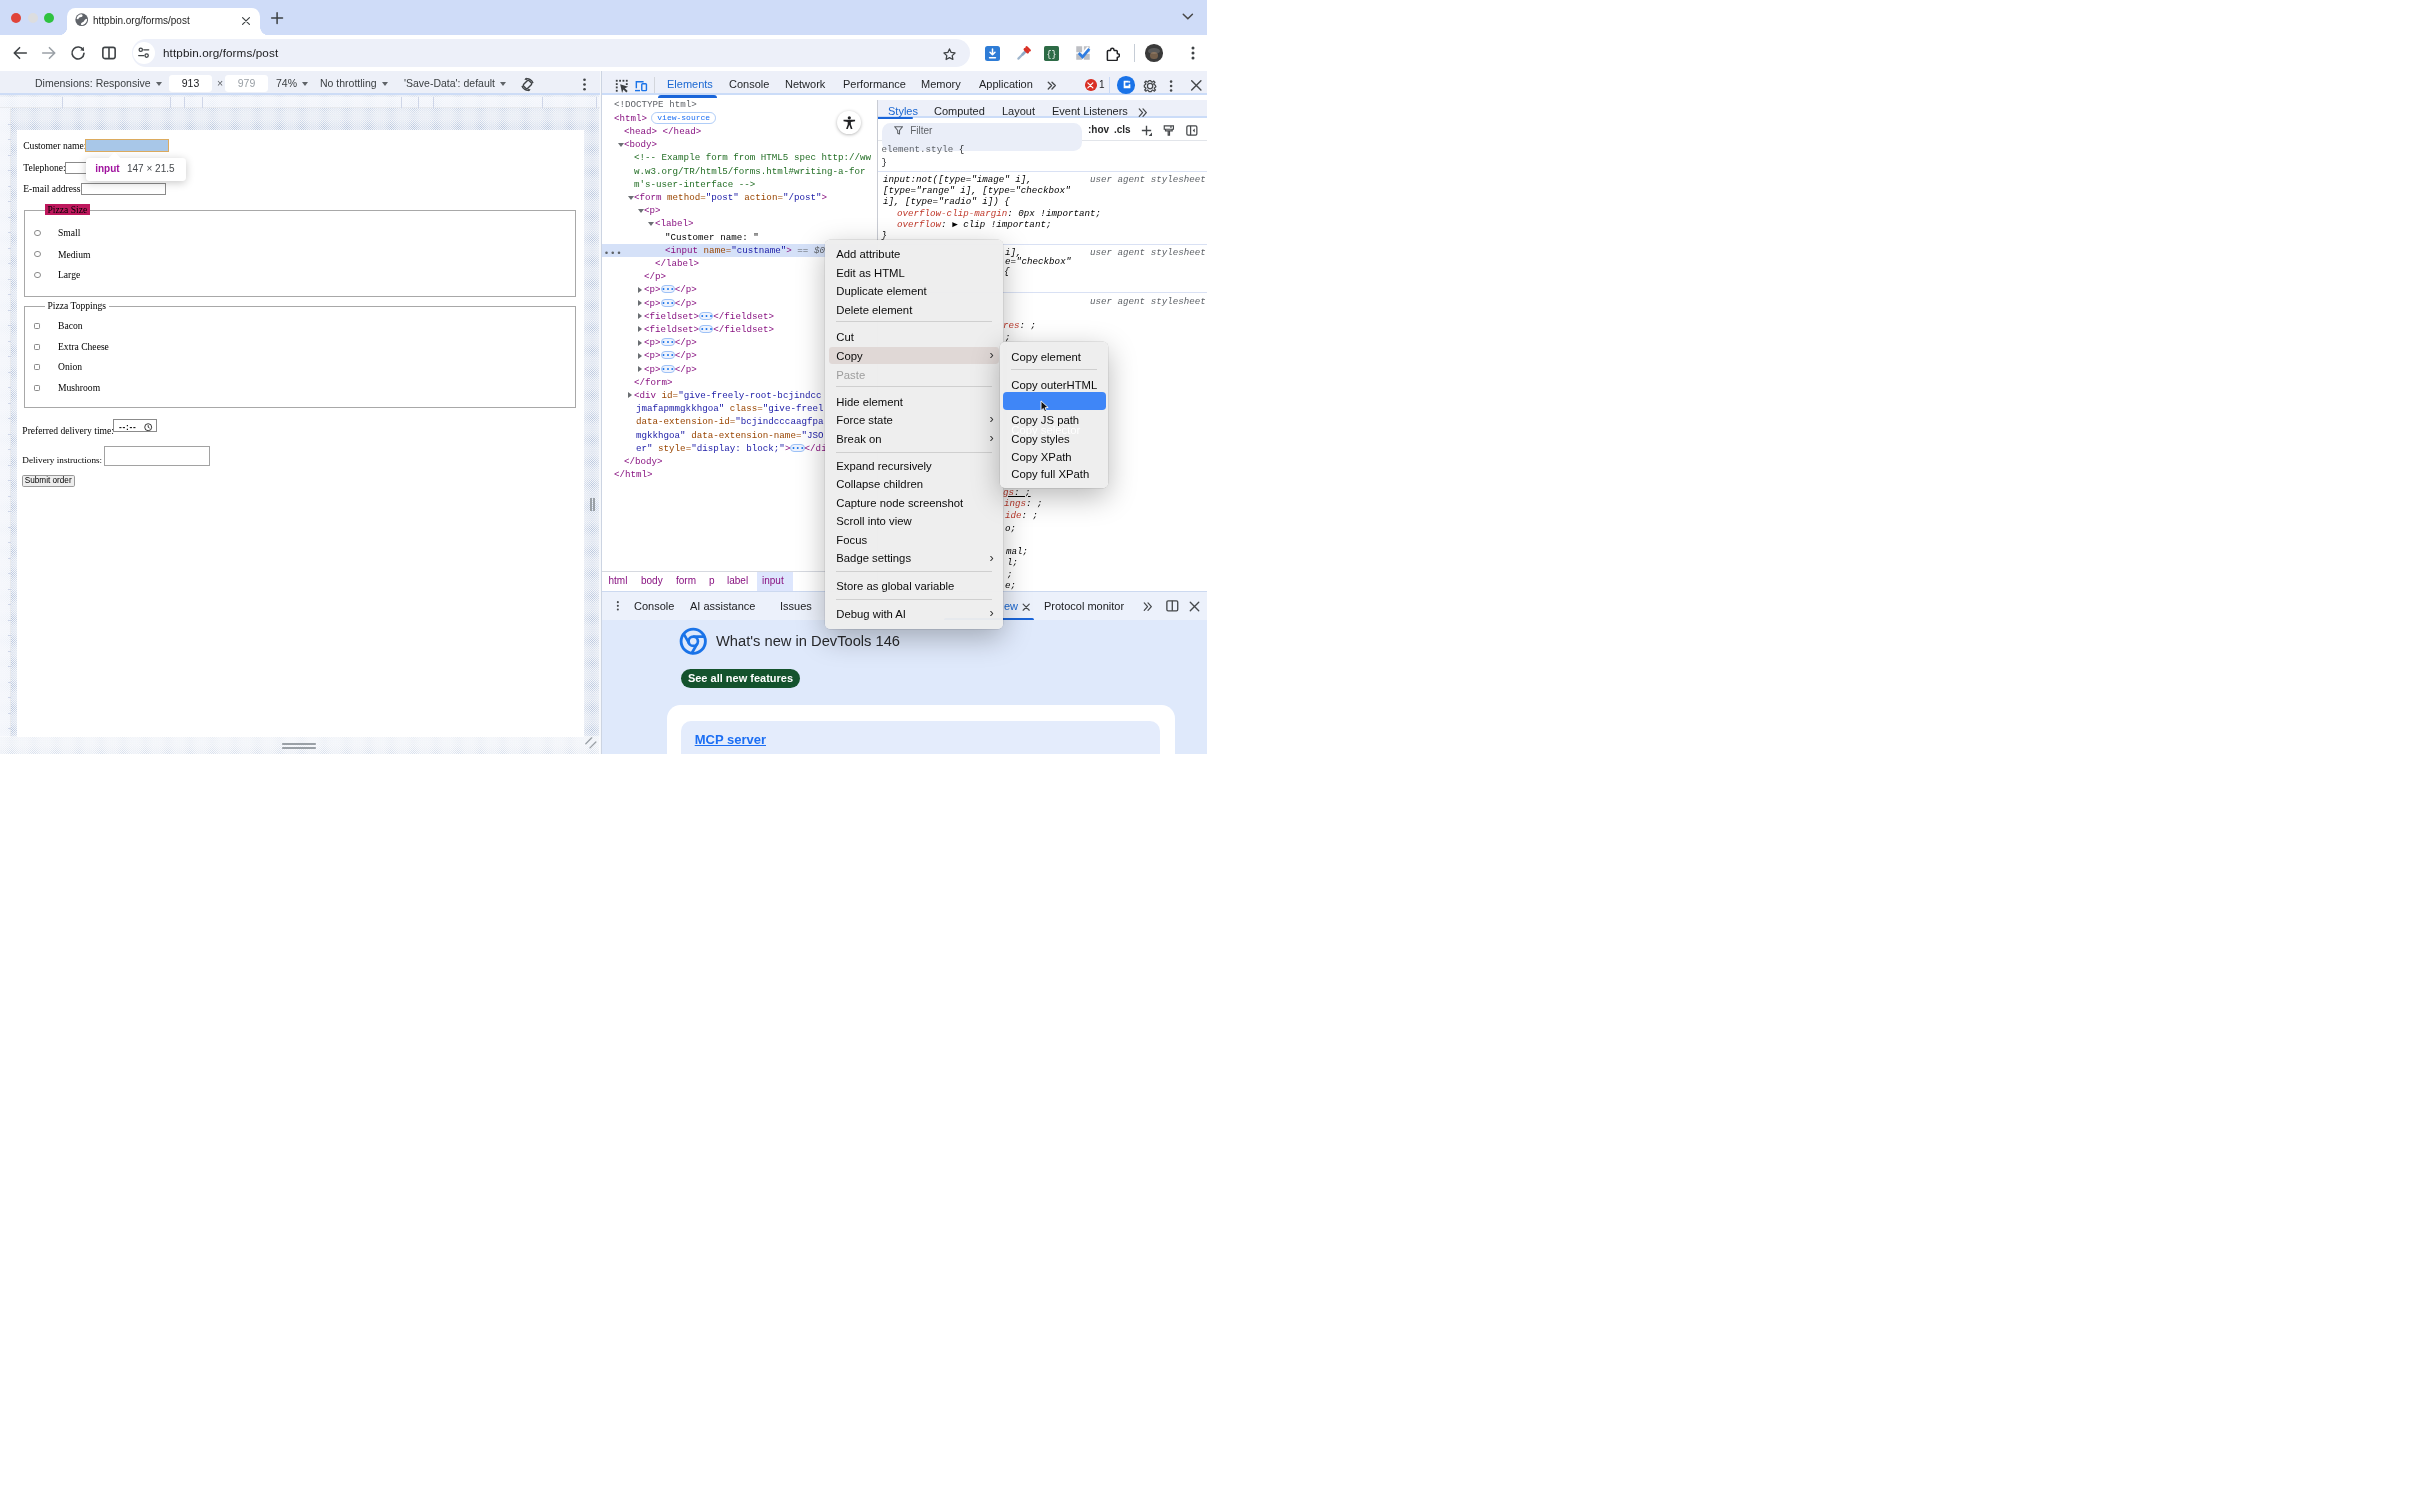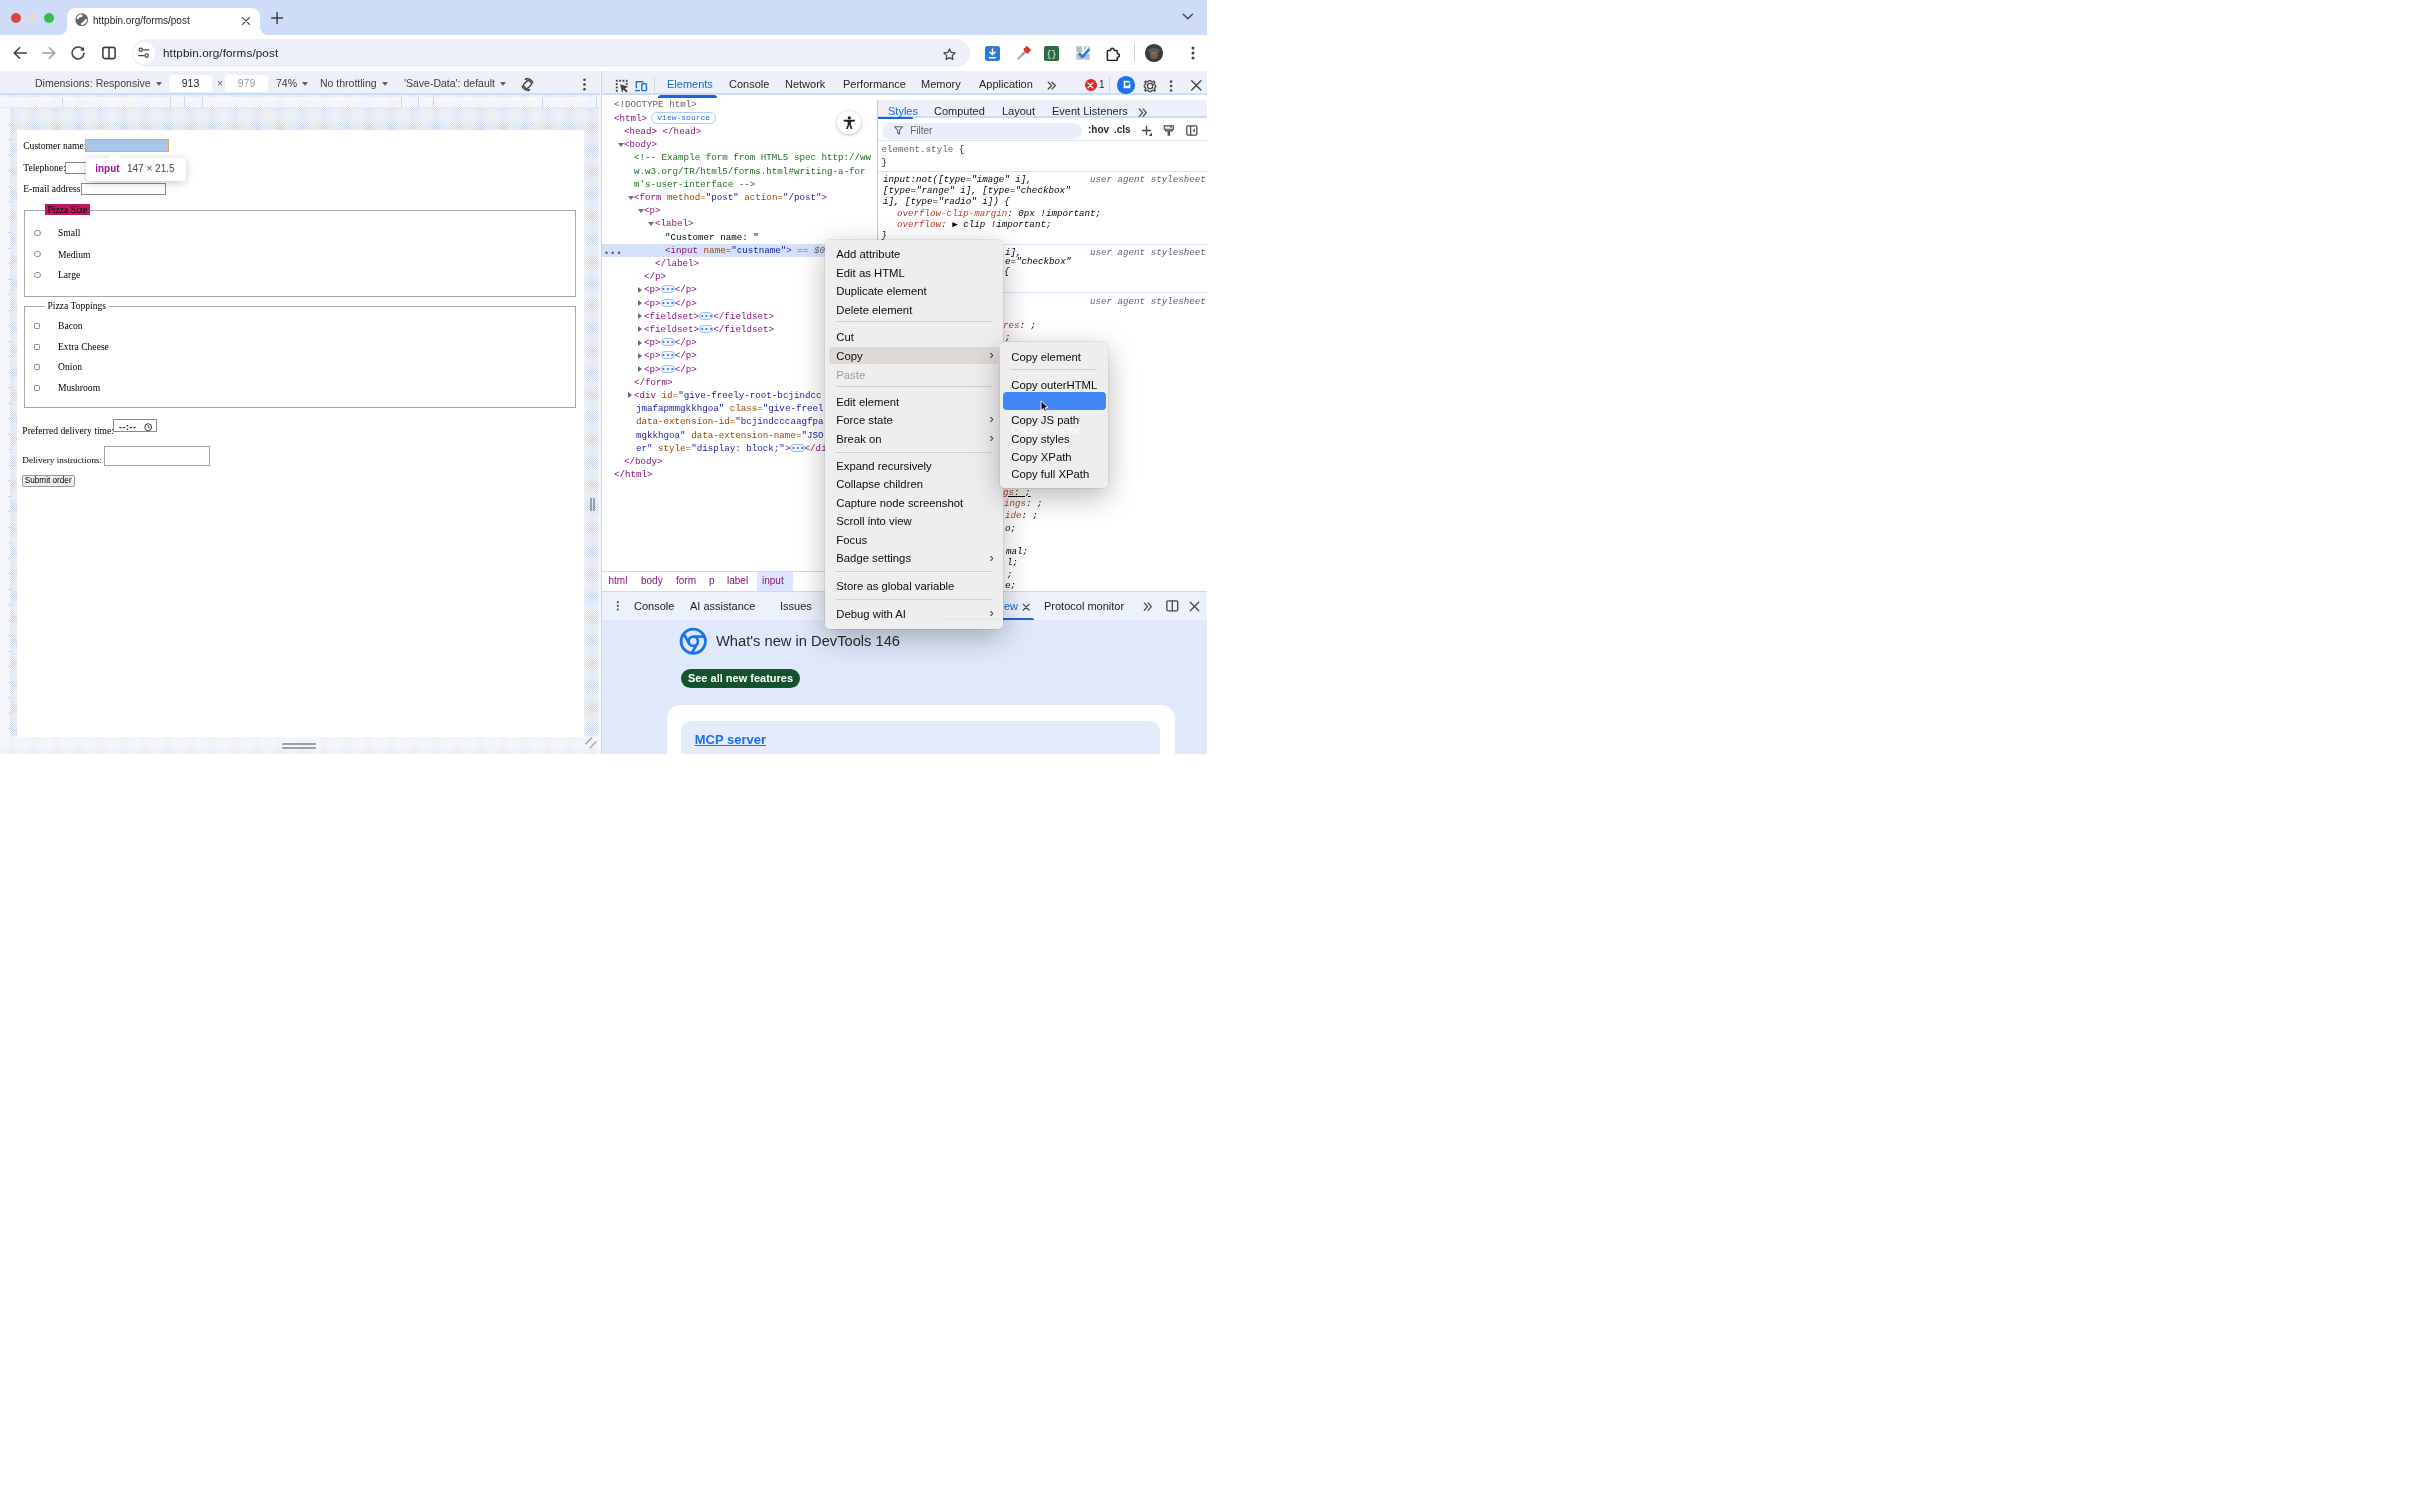--- a/index.html
+++ b/index.html
@@ -68,21 +68,21 @@
 #vsrc { display:inline-block; margin-left:4.2px; padding:0 5px; border:0.8px solid #afcdf8; border-radius:5.9px; color:#1a6ef3; font-size:8px; line-height:10px; vertical-align:0.8px; }
 .pill3 { display:inline-block; width:14.2px; height:8.4px; border:0.8px solid #9ec2f7; border-radius:5px; background:#eef3fd; color:#1a73e8; font-size:6.7px; line-height:6.7px; text-align:center; letter-spacing:0.4px; vertical-align:0.8px; }
 #selrow { position:absolute; left:0; width:275px; height:13.2px; background:#d5e1f8; }
 #breadcrumb { position:absolute; left:0; top:500px; width:275px; height:19px; background:#fff; border-top:0.8px solid #d6d9e0; font-size:10px; }
 .crumb { position:absolute; top:3.4px; color:#881280; }
 #styles { position:absolute; left:275px; top:28.5px; width:330px; height:491px; background:#fff; border-left:0.8px solid #c9ccd4; }
 #sstabs { position:absolute; left:0; top:0; width:330px; height:18px; background:#edf0f9; border-bottom:2.1px solid #cbdcf8; }
 .sstab { position:absolute; top:5px; font-size:11px; color:#1f2124; }
 #ssunder { position:absolute; left:0; top:17px; width:35px; height:2.9px; background:#1a65d9; border-radius:0 3.4px 3.4px 0; }
 #filterrow { position:absolute; left:0; top:21px; width:330px; height:20px; background:#fff; border-bottom:0.8px solid #e2e5ea; }
-#filterpill { position:absolute; left:4.2px; top:2.1px; width:200px; height:16px; background:#eaeef8; border-radius:8.4px; color:#5f6368; font-size:10px; }
+#filterpill { position:absolute; left:4.2px; top:2.1px; width:200px; height:28px; background:#eaeef8; border-radius:8.4px; color:#5f6368; font-size:10px; }
 .mono { font-family:"Liberation Mono", monospace; font-size:9.2px; }
 .sline { position:absolute; white-space:pre; line-height:13.2px; }
 .it { font-style:italic; }
 .red { color:#c0392b; }
 .sep { position:absolute; left:0; width:330px; height:0.8px; background:#d9e1f4; }
 #drawerbar { position:absolute; left:0; top:520px; width:605px; height:29px; background:#ecf1fb; border-top:0.8px solid #ccd9f0; font-size:11px; color:#202124; }
 .drtab { position:absolute; top:8.4px; white-space:nowrap; }
 #drawer { position:absolute; left:0; top:549px; width:605px; height:134px; background:#dfe9fb; }
 #seebtn { position:absolute; left:79px; top:49px; width:119px; height:19px; background:#14532d; border-radius:10px; color:#fff; font-size:11px; font-weight:700; text-align:center; line-height:19px; }
 #card { position:absolute; left:65px; top:85px; width:508px; height:49px; background:#fff; border-radius:13.4px 13.4px 0 0; }
@@ -557,21 +557,21 @@
   <span class="mi" style="top:8px;">Add attribute</span>
   <span class="mi" style="top:27px;">Edit as HTML</span>
   <span class="mi" style="top:45px;">Duplicate element</span>
   <span class="mi" style="top:64px;">Delete element</span>
   <div class="msep" style="top:81px;"></div>
   <span class="mi" style="top:91px;">Cut</span>
   <span class="mi" style="top:110px;">Copy</span>
     <span class="marr" style="top:109px;">›</span>
   <span class="mi" style="top:129px;color:#9d9d9d;">Paste</span>
   <div class="msep" style="top:146px;"></div>
-  <span class="mi" style="top:156px;">Edit element</span>
+  <span class="mi" style="top:156px;">Hide element</span>
   <span class="mi" style="top:174px;">Force state</span>
     <span class="marr" style="top:173px;">›</span>
   <span class="mi" style="top:193px;">Break on</span>
     <span class="marr" style="top:192px;">›</span>
   <div class="msep" style="top:212px;"></div>
   <span class="mi" style="top:220px;">Expand recursively</span>
   <span class="mi" style="top:238px;">Collapse children</span>
   <span class="mi" style="top:257px;">Capture node screenshot</span>
   <span class="mi" style="top:275px;">Scroll into view</span>
   <span class="mi" style="top:294px;">Focus</span>

